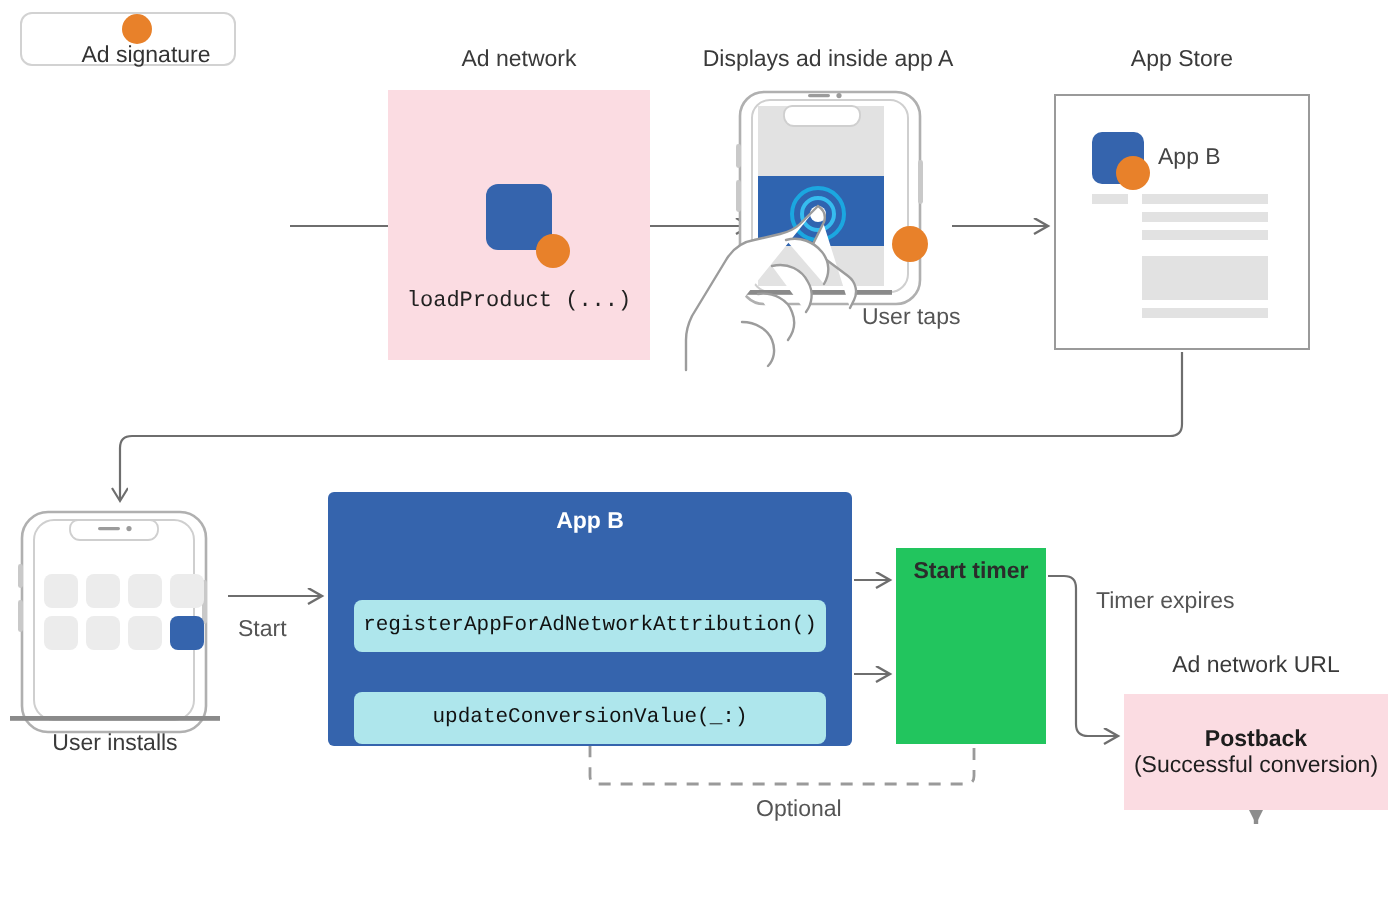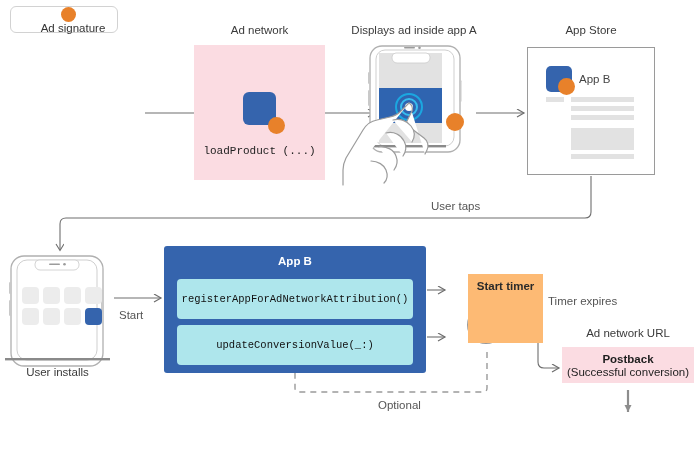--- a/index.html
+++ b/index.html
@@ -150,57 +150,57 @@
     position: absolute; left: 0; right: 0; top: 9px;
     text-align: center;
     color: #ffffff;
     font-size: 11.5px;
     font-weight: bold;
   }
   .api-pill {
     position: absolute;
     left: 13px;
     width: 236px;
-    height: 40px;
+    height: 26px;
     background: #AEE6EC;
     border-radius: 4px;
     display: flex;
     align-items: center;
     justify-content: center;
     font-family: "Liberation Mono", monospace;
     font-size: 10.5px;
     color: #111;
     box-sizing: border-box;
+    margin-top: 21px;
   }
   #pill-register { top: 33px; }
   #pill-update   { top: 79px; }
 
   
   #timer-box {
     left: 448px; top: 274px;
-    width: 75px; height: 69px;
-    background: #fdba74;
-    margin-left: 20px;
+    width: 75px; height: 98px;
+    background: #22c55e;
   }
   #timer-box .title {
     position: absolute; left: 0; right: 0; top: 6px;
     text-align: center; font-size: 11.5px;
     font-weight: bold; color: #2b2b2b;
   }
 
   
   .pink-box {
     background: #FBDCE2;
     display: flex;
     flex-direction: column;
     align-items: center;
     justify-content: center;
     text-align: center;
   }
-  #postback-box { left: 562px; top: 347px; width: 132px; height: 36px; }
+  #postback-box { left: 562px; top: 347px; width: 132px; height: 58px; }
   #verify-box   { left: 562px; top: 418px; width: 132px; height: 42px; }
   .pink-box .strong { font-size: 11.5px; font-weight: bold; color: #1d1d1d; }
   .pink-box .sub { font-size: 11.5px; color: #1d1d1d; margin-top: 1px; }
 
   
   .flabel {
     font-size: 11.5px;
     color: #555;
     white-space: nowrap;
   }
@@ -332,21 +332,21 @@
   <div class="abs caption" style="left:350px; top:24px; width:128px;">Displays ad inside app A</div>
   <div class="abs caption" style="left:527px; top:24px; width:128px;">App Store</div>
 
 
   <div class="abs" id="net-box">
     <div class="sq"></div>
     <div class="dot"></div>
     <div class="code">loadProduct (...)</div>
   </div>
 
-  <div class="abs flabel" style="left:431px; top:153px;margin-top:47px;">User taps</div>
+  <div class="abs flabel" style="left:431px; top:153px;">User taps</div>
 
   <div class="abs" id="store-box">
     <div class="icon"></div>
     <div class="dot"></div>
     <div class="name">App B</div>
     <div class="bar" style="left:18px; top:49px; width:18px;"></div>
     <div class="bar" style="left:43px; top:49px; width:63px;"></div>
     <div class="bar" style="left:43px; top:58px; width:63px;"></div>
     <div class="bar" style="left:43px; top:67px; width:63px;"></div>
     <div class="block"></div>

